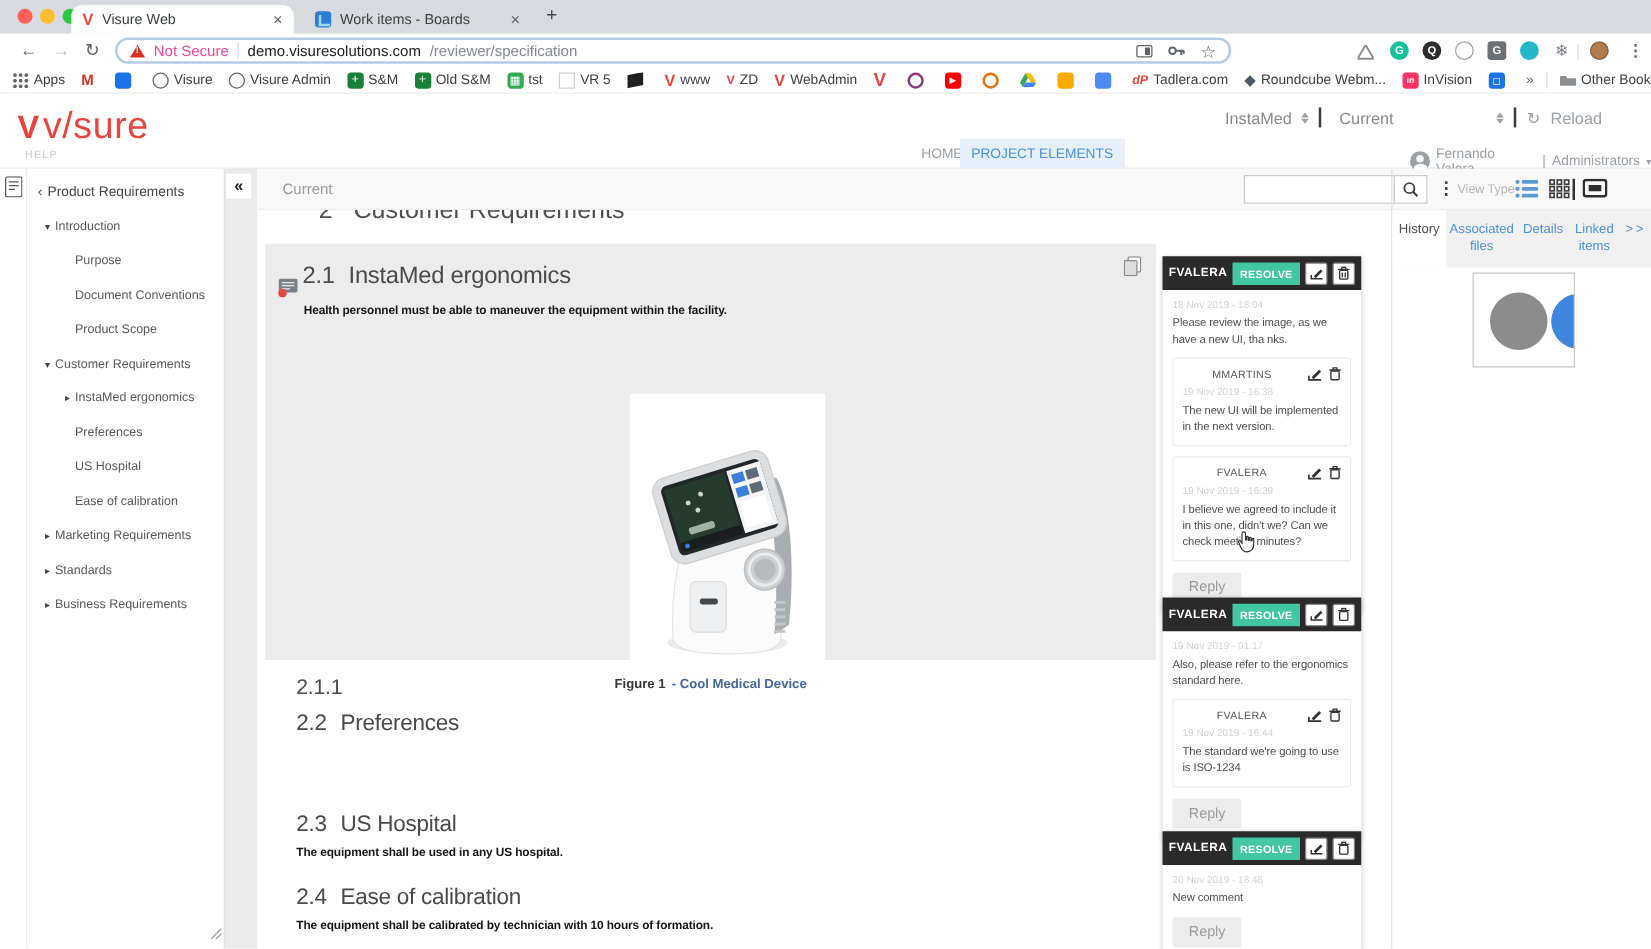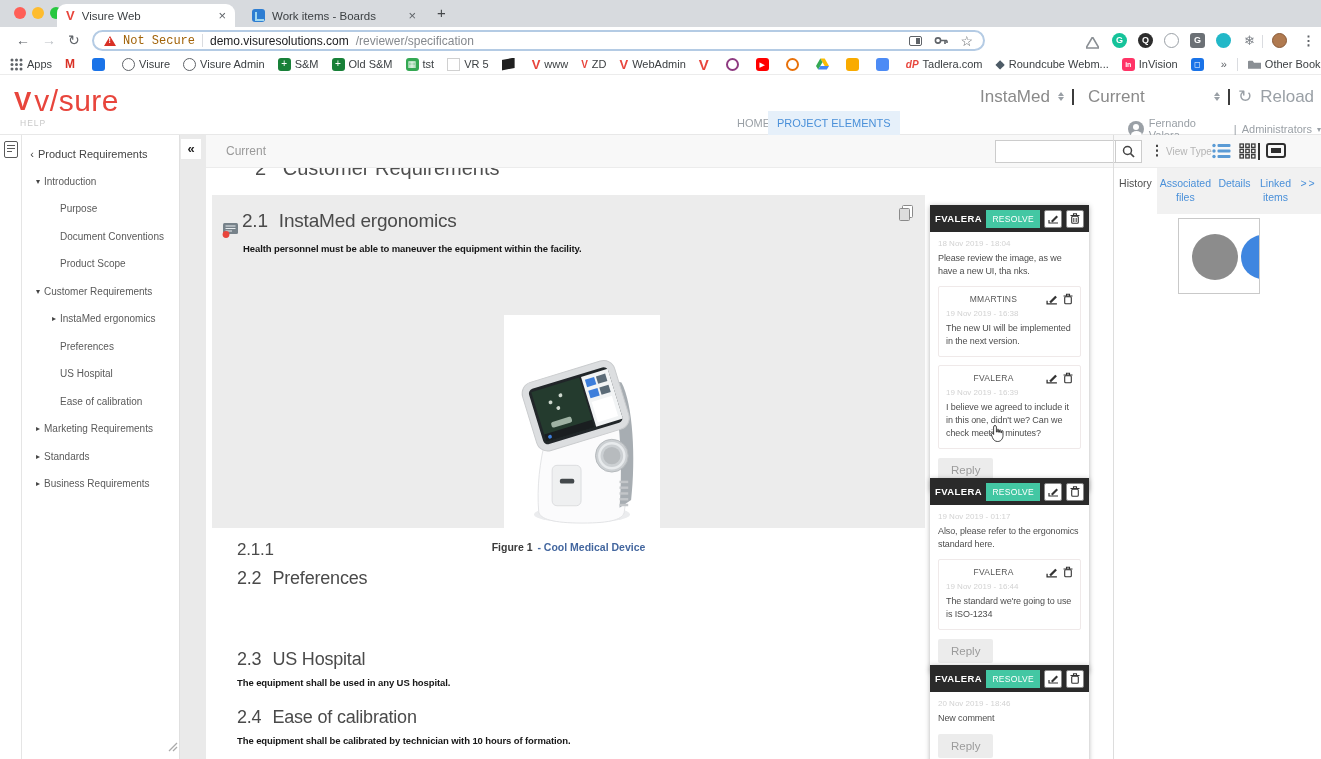--- a/index.html
+++ b/index.html
@@ -23,21 +23,21 @@
   .newtab { position:absolute; left:437px; top:4px; font-size:15px; color:#44474a; }
 
   .addressbar { position:absolute; top:27px; left:0; right:0; height:27px; background:#fff; }
   .navbtn { position:absolute; top:5px; font-size:14px; color:#5f6368; }
   .omnibox { position:absolute; left:92px; top:3px; width:893px; height:21px;
              border:2px solid #b4cbe4; border-radius:13px; background:#fff;
              display:flex; align-items:center; padding:0 10px; gap:7px; }
   .warn-tri { width:0; height:0; border-left:6px solid transparent; border-right:6px solid transparent;
               border-bottom:10px solid #d93025; position:relative; }
   .warn-tri::after { content:"!"; position:absolute; left:-1.5px; top:1px; color:#fff; font-size:7px; font-weight:bold; }
-  .notsecure { color:#a16207; font-size:12px;font-family:Liberation Mono, monospace; }
+  .notsecure { color:#ec4899; font-size:12px; }
   .url-sep { width:1px; height:13px; background:#dadce0; }
   .url-domain { color:#202124; font-size:12px; }
   .url-path { color:#85898e; font-size:12px; }
   .pill-icons { margin-left:auto; display:flex; gap:12px; align-items:center; color:#5f6368; }
   .read-ic { width:13px; height:10px; border:1.5px solid #5f6368; border-radius:2px; position:relative; }
   .read-ic::after { content:""; position:absolute; right:1px; top:1px; bottom:1px; width:4px; background:#5f6368; }
   .ext { position:absolute; top:6px; width:15px; height:15px; border-radius:50%; }
   .ext-lbl { color:#fff; font-size:9px; font-weight:bold; text-align:center; line-height:15px; display:block; }
 
   .bookmarksbar { position:absolute; top:54px; left:0; right:0; height:21px; background:#fff;
@@ -51,21 +51,21 @@
   
   .appheader { position:absolute; top:75px; left:0; right:0; height:60px; background:#fff; border-bottom:1px solid #e8e8e8; }
   .logo { position:absolute; left:14px; top:9px; display:flex; align-items:center; gap:3px; }
   .logo-mark { color:#e8453c; font-size:26px; font-weight:bold; line-height:1; }
   .logo-text { color:#e8453c; font-size:30px; font-weight:500; letter-spacing:0.5px; }
   .help { position:absolute; left:20px; top:43px; font-size:8.5px; color:#c9c9c9; letter-spacing:1px; }
   .navtab { position:absolute; top:36px; font-size:11px; padding:6px 9px; }
   .navtab.idle { color:#9aa0a6; }
   .navtab.active { color:#4a90d9; background:#e6f0fa; }
   .hdr-row1 { position:absolute; top:11px; left:980px; display:flex; align-items:center; gap:8px;
-              font-size:17px; color:#8a8a8a; }
+              font-size:13px; color:#8a8a8a; }
   .vsep { width:2px; height:16px; background:#3c3c3c; }
   .updown { display:inline-flex; flex-direction:column; gap:1px; }
   .updown i { width:0; height:0; border-left:3px solid transparent; border-right:3px solid transparent; }
   .updown .u { border-bottom:4px solid #9aa0a6; }
   .updown .d { border-top:4px solid #9aa0a6; }
   .hdr-row2 { position:absolute; top:42px; left:1128px; display:flex; align-items:center; gap:5px;
               font-size:11px; color:#9aa0a6; }
   .avatar-ic { width:16px; height:16px; border-radius:50%; background:#9aa0a6; position:relative; overflow:hidden; }
   .avatar-ic::before { content:""; position:absolute; left:5px; top:3px; width:6px; height:6px; border-radius:50%; background:#fff; }
   .avatar-ic::after { content:""; position:absolute; left:2.5px; top:10px; width:11px; height:8px; border-radius:50%; background:#fff; }
@@ -106,21 +106,21 @@
   .imgbox { position:absolute; left:292px; top:120px; width:156px; height:214px; background:#fff;
             display:flex; align-items:center; justify-content:center; }
   .figcap { position:absolute; left:0; right:0; top:346px; text-align:center; font-size:10.5px; }
   .figcap .fl { font-weight:bold; color:#3a3a3a; }
   .figcap .ft { color:#44679f; font-weight:600; margin-left:2px; }
 
   
   .card { position:absolute; left:930px; width:159px; background:#fff; box-shadow:0 1px 5px rgba(0,0,0,.3); }
   .chead { background:#2a2a2a; height:27px; display:flex; align-items:center; padding:0 5px; gap:4px; }
   .cauthor { color:#fff; font-size:9.5px; font-weight:bold; letter-spacing:.4px; flex:1; }
-  .resolve { background:#43c7a3; color:#fff; font-size:8.5px; font-weight:normal; padding:4px 6px; border:none; letter-spacing:.3px; }
+  .resolve { background:#43c7a3; color:#fff; font-size:8.5px; font-weight:bold; padding:4px 6px; border:none; letter-spacing:.3px; }
   .hbtn { width:18px; height:18px; background:#fff; border:1px solid #888; border-radius:2px;
           display:flex; align-items:center; justify-content:center; flex:none; }
   .cbody { padding:7px 8px 9px; }
   .cdate { font-size:8px; color:#d2d2d2; margin-bottom:4px; }
   .ctext { font-size:9px; color:#4e4e4e; line-height:1.45; letter-spacing:-0.1px; }
   .reply-box { margin-top:8px; border:1px solid #efe9e9; border-radius:2px; padding:6px 7px 8px; }
   .rhead { display:flex; align-items:center; gap:5px;text-align:center; }
   .rauthor { font-size:8.5px; color:#555; letter-spacing:.3px; flex:1; }
   .reply-btn { display:inline-block; margin-top:9px; background:#ececec; color:#9b9b9b; font-size:11.5px;
                padding:6px 13px; border:none; border-radius:2px; }

